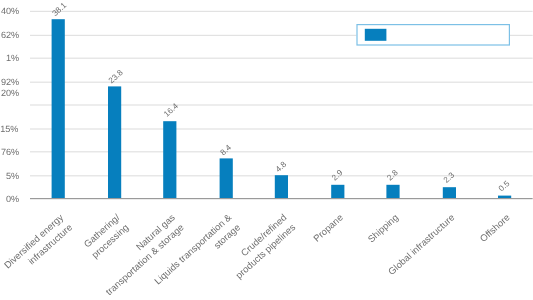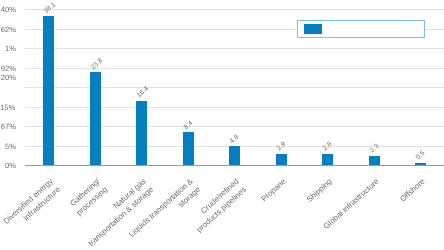--- a/index.html
+++ b/index.html
@@ -40,21 +40,21 @@
     <div class="gridline" style="top: 126px;"></div>
     <div class="gridline" style="top: 146px;"></div>
     <div class="axisline" style="top: 165px;"></div>
 
     <div class="ytick" style="top: 4px;">40%</div>
     <div class="ytick" style="top: 23.5px;">62%</div>
     <div class="ytick" style="top: 43px;">1%</div>
     <div class="ytick" style="top: 62.5px;">92%</div>
     <div class="ytick" style="top: 72px;">20%</div>
     <div class="ytick" style="top: 101.5px; text-align: center;">15%</div>
-    <div class="ytick" style="top: 121px;">67%</div>
+    <div class="ytick" style="top: 121px;">76%</div>
     <div class="ytick" style="top: 140.5px;">5%</div>
     <div class="ytick" style="top: 160px;">0%</div>
 
     <div class="bar" style="left: 43px; top: 16.41px; height: 148.59px; background: rgb(6, 127, 190);"></div>
     <div class="bar" style="left: 89.5px; top: 72.18px; height: 92.82px; background: rgb(6, 127, 190);"></div>
     <div class="bar" style="left: 136px; top: 101.04px; height: 63.96px; background: rgb(6, 127, 190);"></div>
     <div class="bar" style="left: 182.5px; top: 132.24px; height: 32.76px; background: rgb(6, 127, 190);"></div>
     <div class="bar" style="left: 229px; top: 146.28px; height: 18.72px; background: rgb(6, 127, 190);"></div>
     <div class="bar" style="left: 275.5px; top: 153.69px; height: 11.31px; background: rgb(6, 127, 190);"></div>
     <div class="bar" style="left: 322px; top: 154.08px; height: 10.92px; background: rgb(6, 127, 190);"></div>

